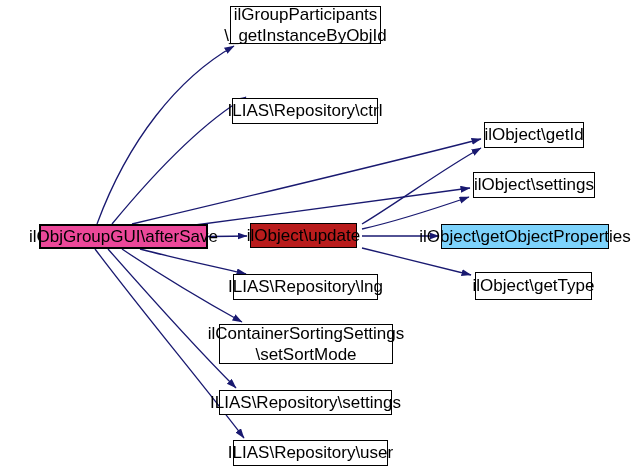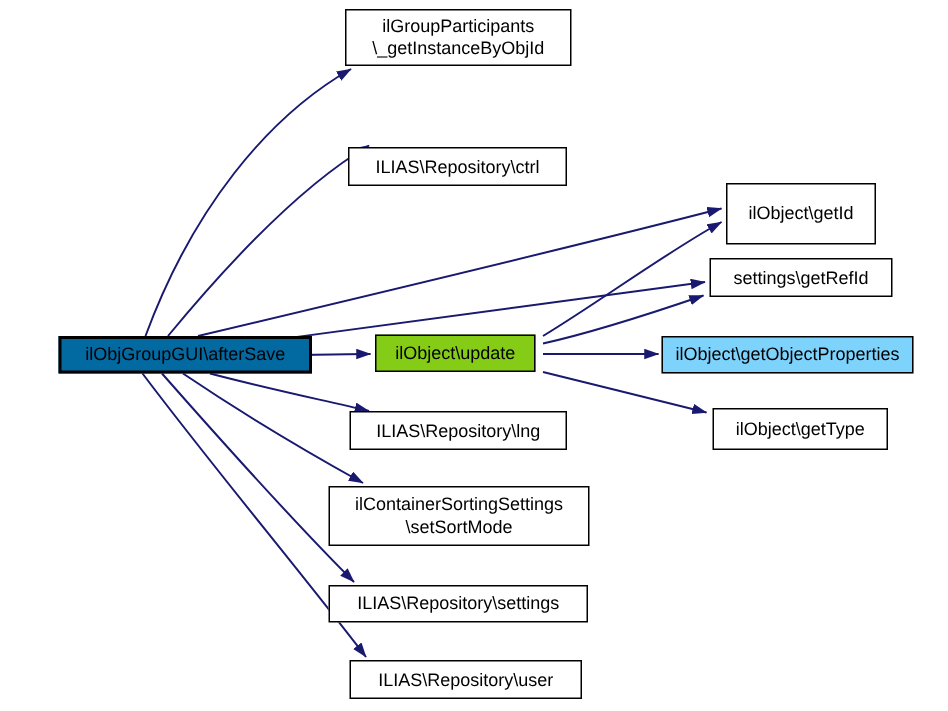--- a/index.html
+++ b/index.html
@@ -23,21 +23,21 @@
     height: 474px;
   }
   .node {
     position: absolute;
     box-sizing: border-box;
     display: flex;
     align-items: center;
     justify-content: center;
     text-align: center;
     white-space: pre-line;
-    font-size: 12px;
+    font-size: 17px;
     line-height: 1.25;
     color: #000000;
     background: #ffffff;
     border: 1px solid #000000;
     cursor: pointer;
     padding: 0 2px;
   }
   .node.highlighted {
     background: #bfbfbf;
     border-width: 2px;
@@ -61,27 +61,27 @@
       <path d="M173,237 C198,237 222,236 247,236" fill="none" stroke="#191970" stroke-width="1.3" marker-end="url(#arrow)"></path>
       <path d="M140,249 C178,259 212,266 246,274" fill="none" stroke="#191970" stroke-width="1.3" marker-end="url(#arrow)"></path>
       <path d="M122,249 C162,276 204,301 242,322" fill="none" stroke="#191970" stroke-width="1.3" marker-end="url(#arrow)"></path>
       <path d="M108,249 C152,299 196,348 236,388" fill="none" stroke="#191970" stroke-width="1.3" marker-end="url(#arrow)"></path>
       <path d="M95,249 C144,314 198,378 244,438" fill="none" stroke="#191970" stroke-width="1.3" marker-end="url(#arrow)"></path>
       <path d="M362,224 C400,201 443,169 481,148" fill="none" stroke="#191970" stroke-width="1.3" marker-end="url(#arrow)"></path>
       <path d="M362,229 C398,221 434,209 469,197" fill="none" stroke="#191970" stroke-width="1.3" marker-end="url(#arrow)"></path>
       <path d="M362,236 C388,236 414,236 439,236" fill="none" stroke="#191970" stroke-width="1.3" marker-end="url(#arrow)"></path>
       <path d="M362,248 C398,257 436,266 471,275" fill="none" stroke="#191970" stroke-width="1.3" marker-end="url(#arrow)"></path>
     </svg>
-    <div class="node highlighted" style="left: 3px; top: 224px; width: 169px; height: 25px; background: #0369a1; border-color: rgb(0, 0, 0); margin-left: 36px;">ilObjGroupGUI\afterSave</div>
+    <div class="node highlighted" style="left: 3px; top: 224px; width: 169px; height: 25px; background: #ec4899; border-color: rgb(0, 0, 0); margin-left: 36px;">ilObjGroupGUI\afterSave</div>
     <div class="node" style="left: 230px; top: 6px; width: 151px; height: 38px; background: rgb(255, 255, 255); border-color: rgb(0, 0, 0);">ilGroupParticipants
 \_getInstanceByObjId</div>
     <div class="node" style="left: 232px; top: 71px; width: 146px; height: 26px; background: rgb(255, 255, 255); border-color: rgb(0, 0, 0); margin-top: 27px;">ILIAS\Repository\ctrl</div>
-    <div class="node" style="left: 250px; top: 223px; width: 107px; height: 25px; background: #84cc16; border-color: rgb(0, 0, 0);">ilObject\update</div>
+    <div class="node" style="left: 250px; top: 223px; width: 107px; height: 25px; background: #b91c1c; border-color: rgb(0, 0, 0);">ilObject\update</div>
     <div class="node" style="left: 233px; top: 274px; width: 145px; height: 26px; background: rgb(255, 255, 255); border-color: rgb(0, 0, 0); text-align: right;">ILIAS\Repository\lng</div>
     <div class="node" style="left: 219px; top: 390px; width: 173px; height: 25px; background: rgb(255, 255, 255); border-color: rgb(0, 0, 0);">ILIAS\Repository\settings</div>
     <div class="node" style="left: 219px; top: 324px; width: 174px; height: 40px; background: rgb(255, 255, 255); border-color: rgb(0, 0, 0);">ilContainerSortingSettings
 \setSortMode</div>
     <div class="node" style="left: 233px; top: 440px; width: 155px; height: 26px; background: rgb(255, 255, 255); border-color: rgb(0, 0, 0);">ILIAS\Repository\user</div>
-    <div class="node" style="left: 484px; top: 122px; width: 100px; height: 41px; background: rgb(255, 255, 255); border-color: rgb(0, 0, 0);">ilObject\getId</div>
-    <div class="node" style="left: 473px; top: 172px; width: 122px; height: 26px; background: rgb(255, 255, 255); border-color: rgb(0, 0, 0);">settings\getRefId</div>
+    <div class="node" style="left: 484px; top: 122px; width: 100px; height: 26px; background: rgb(255, 255, 255); border-color: rgb(0, 0, 0);">ilObject\getId</div>
+    <div class="node" style="left: 473px; top: 172px; width: 122px; height: 26px; background: rgb(255, 255, 255); border-color: rgb(0, 0, 0);">ilObject\settings</div>
     <div class="node" style="left: 441px; top: 224px; width: 168px; height: 25px; background: #7dd3fc; border-color: rgb(0, 0, 0);">ilObject\getObjectProperties</div>
     <div class="node" style="left: 475px; top: 272px; width: 117px; height: 28px; background: rgb(255, 255, 255); border-color: rgb(0, 0, 0);">ilObject\getType</div>
   </div>
 
 </body></html>

